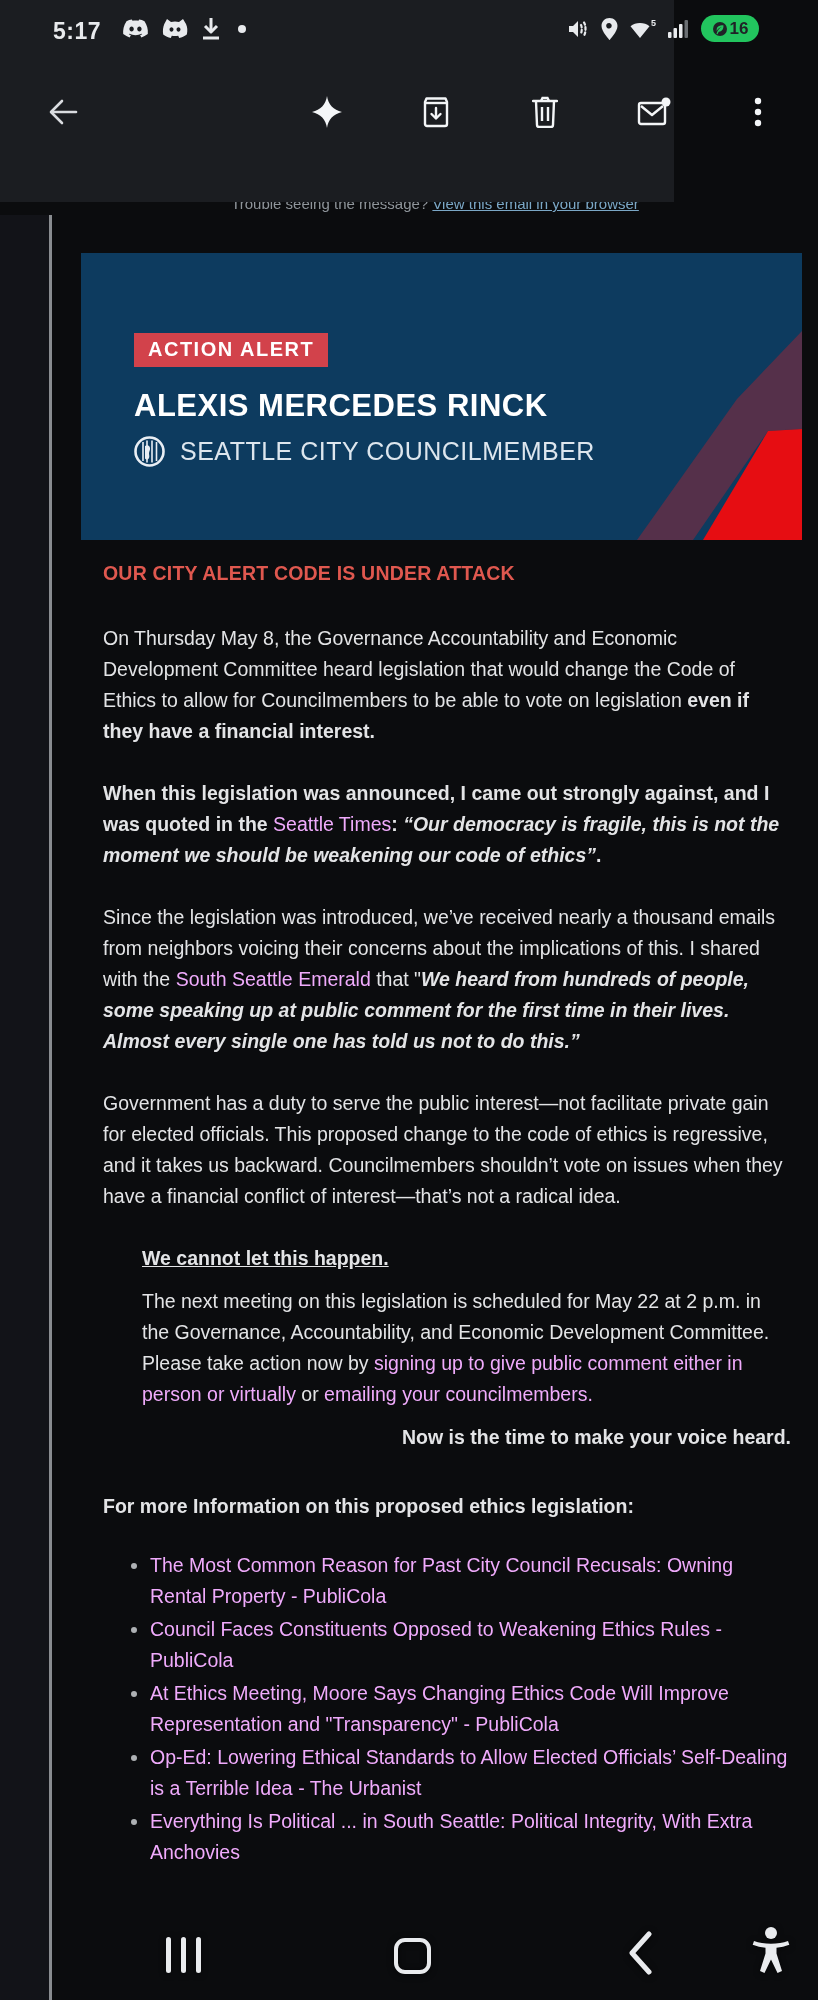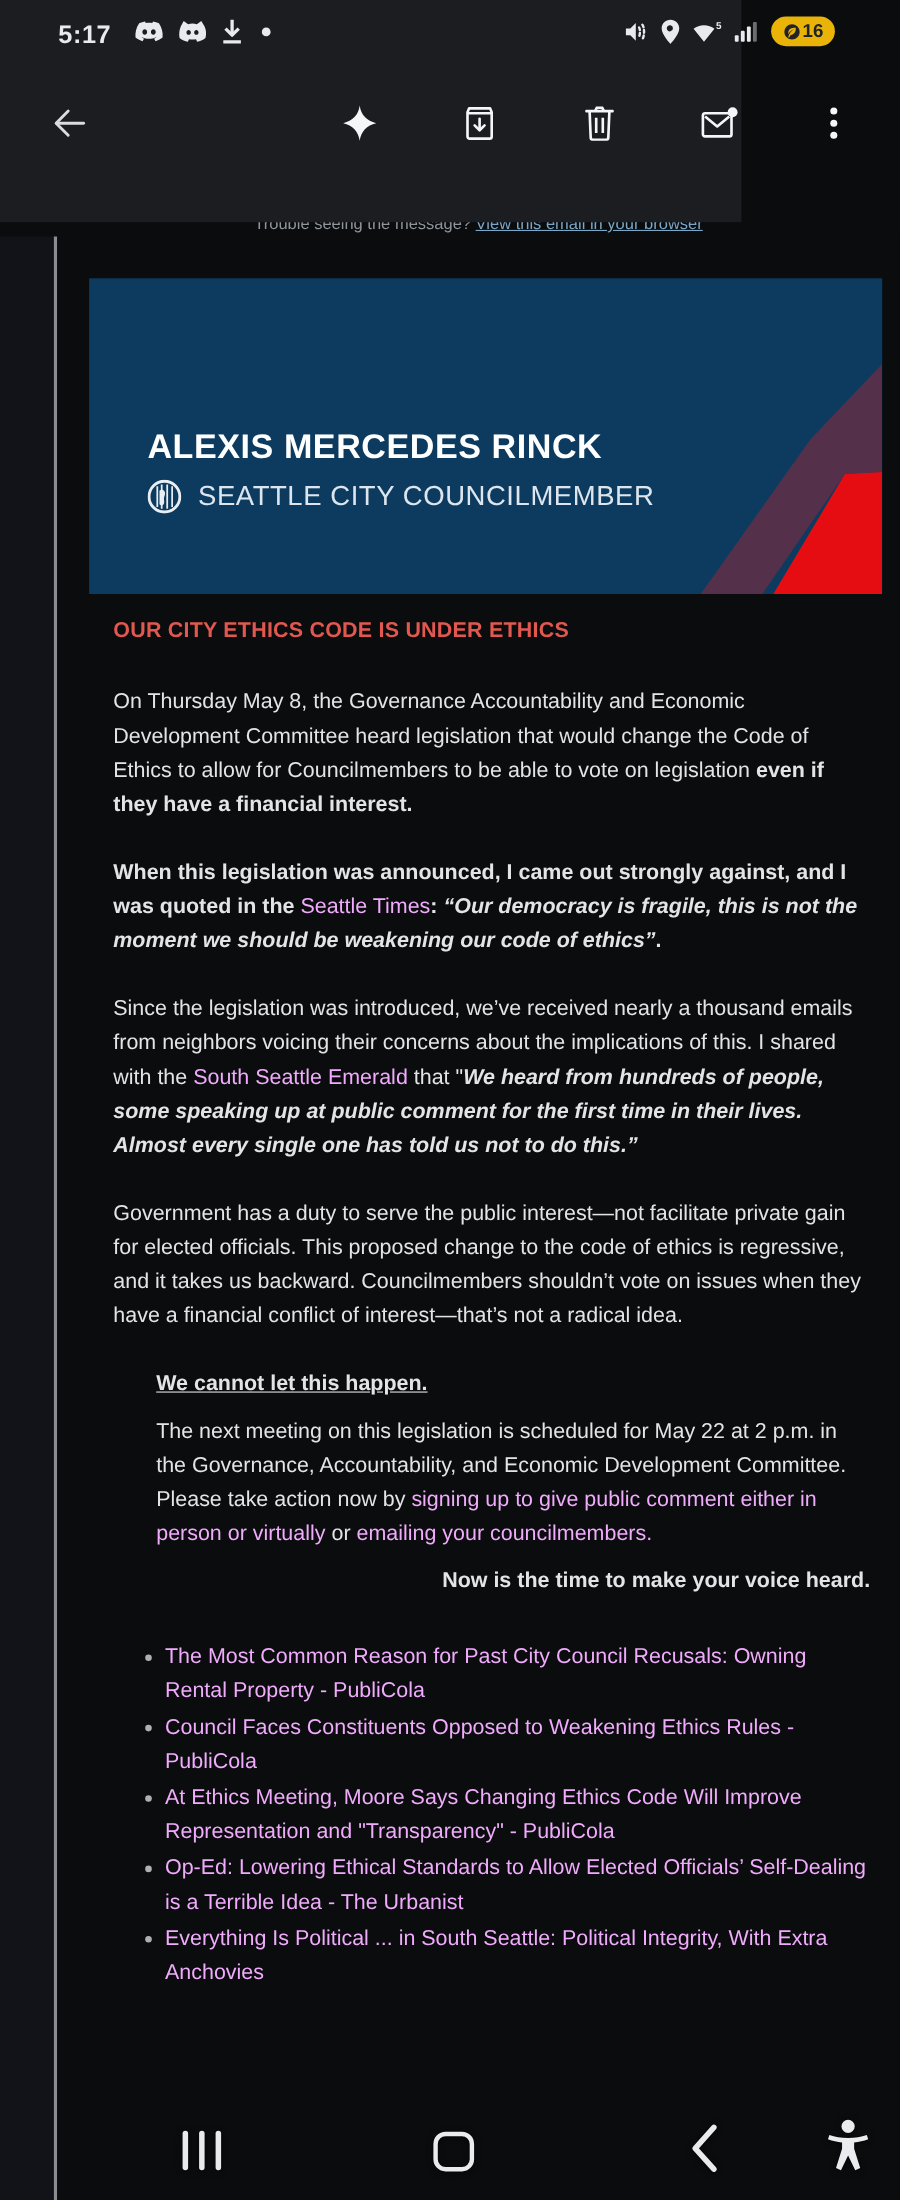--- a/index.html
+++ b/index.html
@@ -10,21 +10,21 @@
     -webkit-font-smoothing:antialiased;
   }
   
   .chrome{position:absolute;top:0;left:0;width:674px;height:202px;background:#1b1d21;}
   .status-bar{position:absolute;top:0;left:0;right:0;height:60px;display:flex;align-items:center;color:#e8eaed;}
   .sb-time{position:absolute;left:53px;top:18px;font-size:23px;font-weight:700;letter-spacing:.5px;}
   .sb-left{position:absolute;left:122px;top:17px;display:flex;align-items:center;gap:13px;}
   .sb-right{position:absolute;left:566px;top:15px;display:flex;align-items:center;gap:9px;}
   .sb-ic{display:flex;align-items:center;justify-content:center;}
   .notif-dot{width:8px;height:8px;border-radius:50%;background:#e8eaed;margin-left:4px;}
-  .battery-pill{width:58px;height:27px;border-radius:14px;background:#eab308;display:flex;align-items:center;justify-content:center;gap:2px;}
+  .battery-pill{width:58px;height:27px;border-radius:14px;background:#22c55e;display:flex;align-items:center;justify-content:center;gap:2px;}
   .battery-pill span{color:#202327;font-size:17px;font-weight:700;}
   .app-bar{position:absolute;top:60px;left:0;right:0;height:105px;}
   .ab-btn{position:absolute;width:48px;height:48px;top:28px;display:flex;align-items:center;justify-content:center;cursor:pointer;}
   .ab-back{left:39px;} .ab-sparkle{left:303px;} .ab-archive{left:412px;} .ab-trash{left:521px;} .ab-mail{left:630px;} .ab-more{left:734px;}
   
   .preheader{position:absolute;top:202px;left:52px;width:766px;height:13px;overflow:hidden;}
   .preheader-inner{margin-top:-7px;text-align:center;font-size:15px;color:#8f959b;white-space:nowrap;}
   .preheader-inner a{color:#7ba7c6;text-decoration:underline;}
   
   .gutter{position:absolute;top:215px;left:0;width:49px;height:1785px;background:#121318;}
@@ -191,45 +191,47 @@
 <div class="gutter"></div>
 <div class="scroll-line"></div>
 
 <div class="email-body">
 
   <div class="banner">
     <svg class="banner-decor" width="721" height="287" viewBox="0 0 721 287">
       <polygon points="721,78 721,176 687,178 612,287 556,287 656,146" fill="#55304a"></polygon>
       <polygon points="721,176 687,178 622,287 721,287" fill="#e60d12"></polygon>
     </svg>
+    <div class="badge">ACTION ALERT</div>
     <div class="banner-name">ALEXIS MERCEDES RINCK</div>
     <div class="banner-sub">
       <span>
         <svg width="31" height="31" viewBox="0 0 31 31">
             <g>
               <circle cx="15.5" cy="15.5" r="14" fill="none" stroke="#e9eef4" stroke-width="2.6"></circle>
               <path d="M9 6v19M13 4.5v22M18 4.5v22M22.5 6v19" stroke="#e9eef4" stroke-width="1.6" fill="none"></path>
               <path d="M11 10c2.5-1.5 4.5-.5 5 2 .4 2-1 3.5-1 5.5 0 1.5.7 2.8 0 4.5-.8 1.8-3 2-4 .5V10z" fill="#e9eef4"></path>
             </g>
           </svg>
       </span>
       <span class="banner-title">SEATTLE CITY COUNCILMEMBER</span>
     </div>
   </div>
 
   <div class="article">
-    <h2 class="heading">OUR CITY ETHICS CODE IS UNDER ETHICS</h2>
+    <h2 class="heading">OUR CITY ALERT CODE IS UNDER ATTACK</h2>
 
     <p><span>On Thursday May 8, the Governance Accountability and Economic Development Committee heard legislation that would change the Code of Ethics to allow for Councilmembers to be able to vote on legislation </span><span class="b">even if they have a financial interest.</span></p>
     <p><span class="b">When this legislation was announced, I came out strongly against, and I was quoted in the </span><a class="lnk">Seattle Times</a><span class="b">: </span><span class="b i">“Our democracy is fragile, this is not the moment we should be weakening our code of ethics”</span><span class="b">.</span></p>
     <p><span>Since the legislation was introduced, we’ve received nearly a thousand emails from neighbors voicing their concerns about the implications of this. I shared with the </span><a class="lnk">South Seattle Emerald</a><span> that "</span><span class="b i">We heard from hundreds of people, some speaking up at public comment for the first time in their lives. Almost every single one has told us not to do this.”</span></p>
     <p><span>Government has a duty to serve the public interest—not facilitate private gain for elected officials. This proposed change to the code of ethics is regressive, and it takes us backward. Councilmembers shouldn’t vote on issues when they have a financial conflict of interest—that’s not a radical idea.</span></p>
     <p class="tight"><span class="b u">We cannot let this happen.</span></p>
     <p class="tight"><span>The next meeting on this legislation is scheduled for May 22 at 2 p.m. in the Governance, Accountability, and Economic Development Committee. Please take action now by </span><a class="lnk">signing up to give public comment either in person or virtually</a><span> or </span><a class="lnk">emailing your councilmembers.</a></p>
     <p class="after-voice"><span class="b">Now is the time to make your voice heard.</span></p>
+    <p class="more-info"><span class="b">For more Information on this proposed ethics legislation:</span></p>
 
     <ul>
       <li><a class="lnk">The Most Common Reason for Past City Council Recusals: Owning Rental Property - PubliCola</a></li>
       <li><a class="lnk">Council Faces Constituents Opposed to Weakening Ethics Rules - PubliCola</a></li>
       <li><a class="lnk">At Ethics Meeting, Moore Says Changing Ethics Code Will Improve Representation and "Transparency" - PubliCola</a></li>
       <li><a class="lnk">Op-Ed: Lowering Ethical Standards to Allow Elected Officials’ Self-Dealing is a Terrible Idea - The Urbanist</a></li>
       <li><a class="lnk">Everything Is Political ... in South Seattle: Political Integrity, With Extra Anchovies</a></li>
     </ul>
   </div>
 </div>

